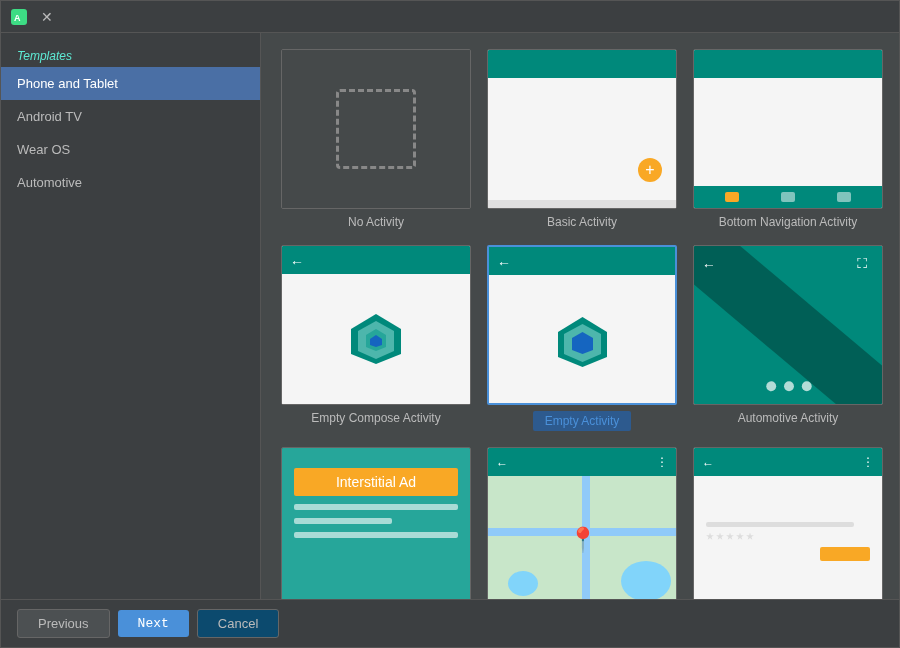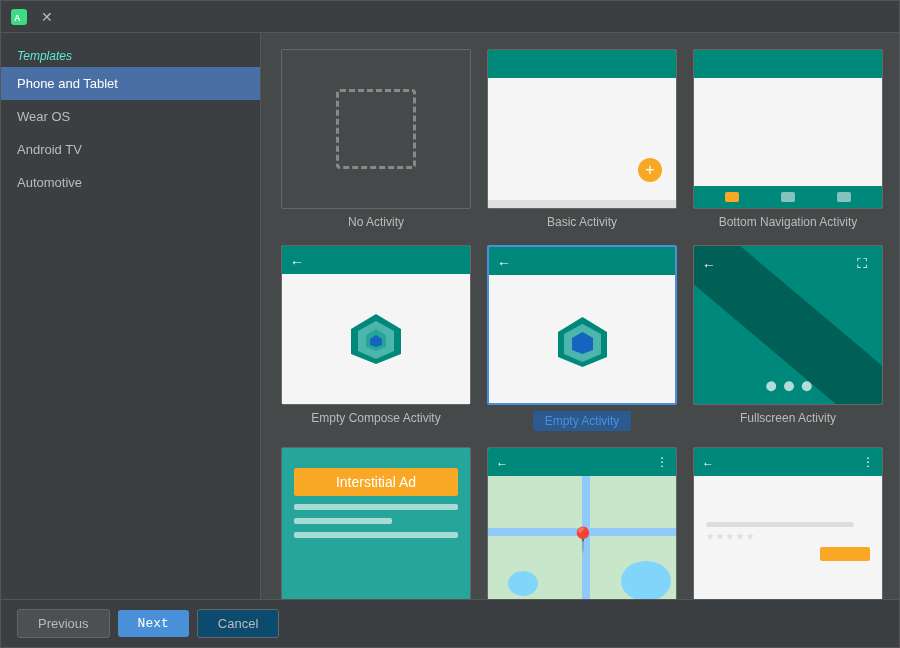--- a/index.html
+++ b/index.html
@@ -447,24 +447,24 @@
   </div>
 
   <div class="main-content">
 
     <div class="sidebar">
       <div class="sidebar-section-label">Templates</div>
       <div class="sidebar-item active">
         <span>Phone and Tablet</span>
       </div>
       <div class="sidebar-item">
-        <span>Wear OS</span>
+        <span>Android TV</span>
       </div>
       <div class="sidebar-item">
-        <span>Android TV</span>
+        <span>Wear OS</span>
       </div>
       <div class="sidebar-item">
         <span>Automotive</span>
       </div>
     </div>
 
     <div class="content-area">
       <div class="templates-grid">
 
         <div class="template-card">
@@ -548,21 +548,21 @@
                 <rect width="190" height="160" fill="#00897b"></rect>
                 <line x1="0" y1="0" x2="190" y2="160" stroke="rgba(0,0,0,0.3)" stroke-width="60"></line>
                 <text x="8" y="22" fill="white" font-size="14">←</text>
                 <text x="165" y="22" fill="white" font-size="14">⛶</text>
                 <circle cx="78" cy="142" r="5" fill="rgba(255,255,255,0.7)"></circle>
                 <circle cx="96" cy="142" r="5" fill="rgba(255,255,255,0.7)"></circle>
                 <circle cx="114" cy="142" r="5" fill="rgba(255,255,255,0.7)"></circle>
               </svg>
             </div>
           </div>
-          <span class="template-label">Fullscreen Activity</span>
+          <span class="template-label">Automotive Activity</span>
         </div>
 
         <div class="template-card">
           <div class="template-thumbnail">
             <div class="ad-thumb">
               <div class="ad-banner">Interstitial Ad</div>
               <div class="ad-line"></div>
               <div class="ad-line short"></div>
               <div class="ad-line"></div>
             </div>

